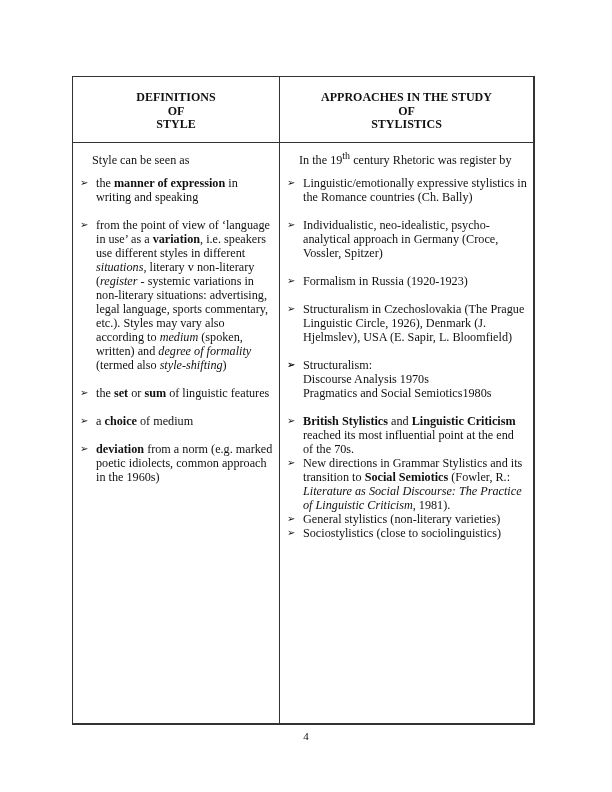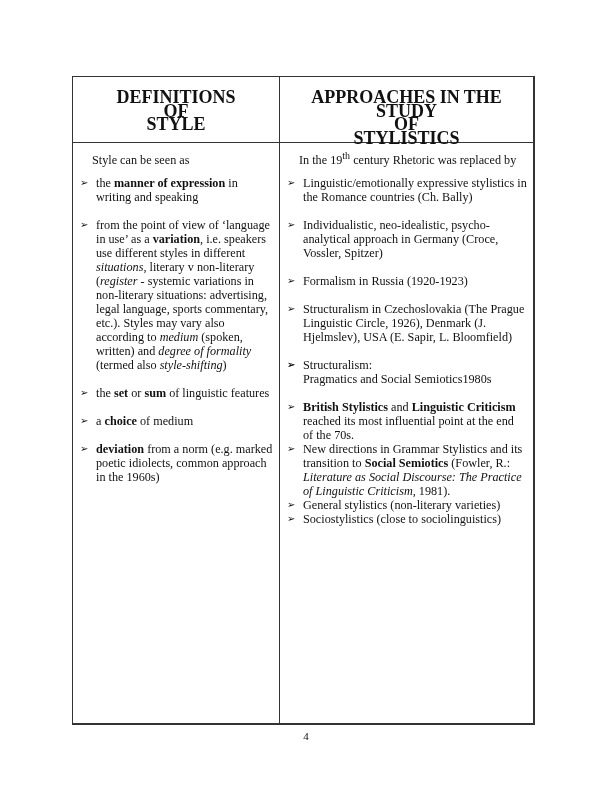--- a/index.html
+++ b/index.html
@@ -31,21 +31,21 @@
     }
     .cell {
       box-sizing: border-box;
       font-size: 12.2px;
       line-height: 14px;
     }
     .head {
       border-bottom: 1px solid #333;
       text-align: center;
       font-weight: bold;
-      font-size: 18px;
+      font-size: 12px;
       line-height: 13.5px;
       padding-top: 14px;
     }
     .head div { display: block; }
     .left { border-right: 1px solid #333; }
     .body-cell {
       padding: 10px 6px 0 7px;
     }
     .intro {
       margin: 0 0 9px 12px;
@@ -122,21 +122,21 @@
         <span>a </span><b>choice</b><span> of medium</span>
       </li>
       <li>
         <span class="arrow">➢</span>
         <b>deviation</b><span> from a norm  (e.g. marked poetic idiolects, common approach in the 1960s)</span>
       </li>
     </ul>
   </div>
 
   <div class="cell body-cell">
-    <p class="intro"><span>In the 19</span><sup>th</sup><span> century Rhetoric was replaced by</span></p>
+    <p class="intro"><span>In the 19</span><sup>th</sup><span> century Rhetoric was register by</span></p>
     <ul class="bullets tight">
       <li>
         <span class="arrow">➢</span>
         <span>Linguistic/emotionally expressive stylistics in the Romance countries (Ch. Bally)</span>
       </li>
       <li>
         <span class="arrow">➢</span>
         <span>Individualistic, neo-idealistic, psycho-analytical approach in Germany (Croce, Vossler, Spitzer)</span>
       </li>
       <li>
@@ -146,20 +146,21 @@
       <li>
         <span class="arrow">➢</span>
         <span>Structuralism in Czechoslovakia (The Prague Linguistic Circle, 1926), Denmark (J. Hjelmslev), USA (E. Sapir, L. Bloomfield)</span>
       </li>
       <li>
         <span class="arrow">➢</span>
       </li>
       <li>
         <span class="arrow">➢</span>
         <span class="fline">Structuralism:</span>
+        <span class="fline">Discourse Analysis 1970s</span>
         <span class="fline">Pragmatics and Social Semiotics1980s</span>
       </li>
       <li class="tight">
         <span class="arrow">➢</span>
         <b>British Stylistics</b><span> and </span><b>Linguistic Criticism</b><span> reached its most influential point at the end of the 70s.</span>
       </li>
       <li class="tight">
         <span class="arrow">➢</span>
         <span>New directions in Grammar Stylistics and its transition to </span><b>Social Semiotics</b><span>  (Fowler, R.: </span><i>Literature as Social Discourse: The Practice of Linguistic Criticism</i><span>, 1981).</span>
       </li>

